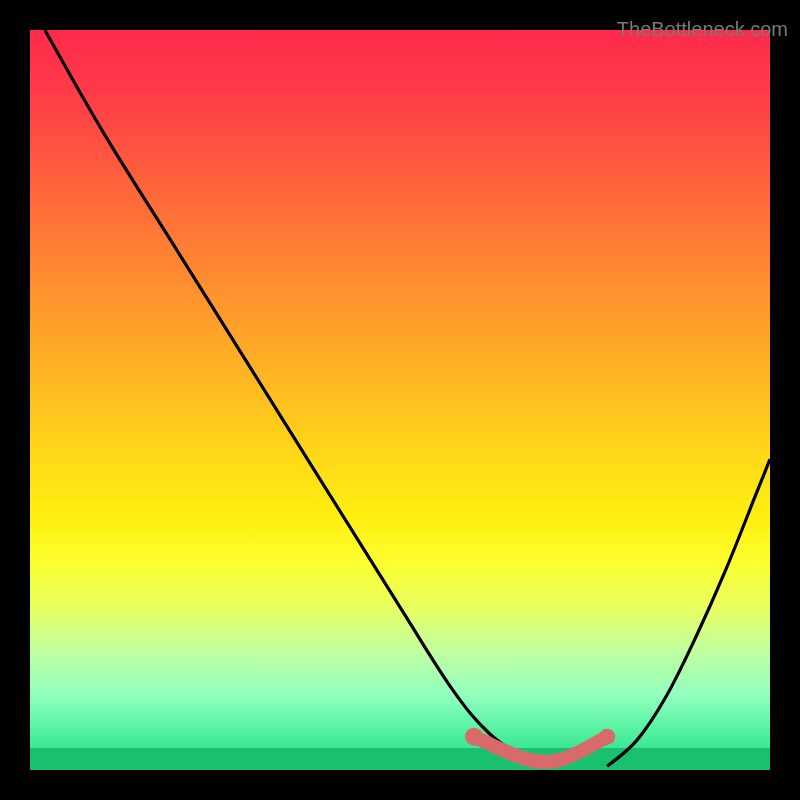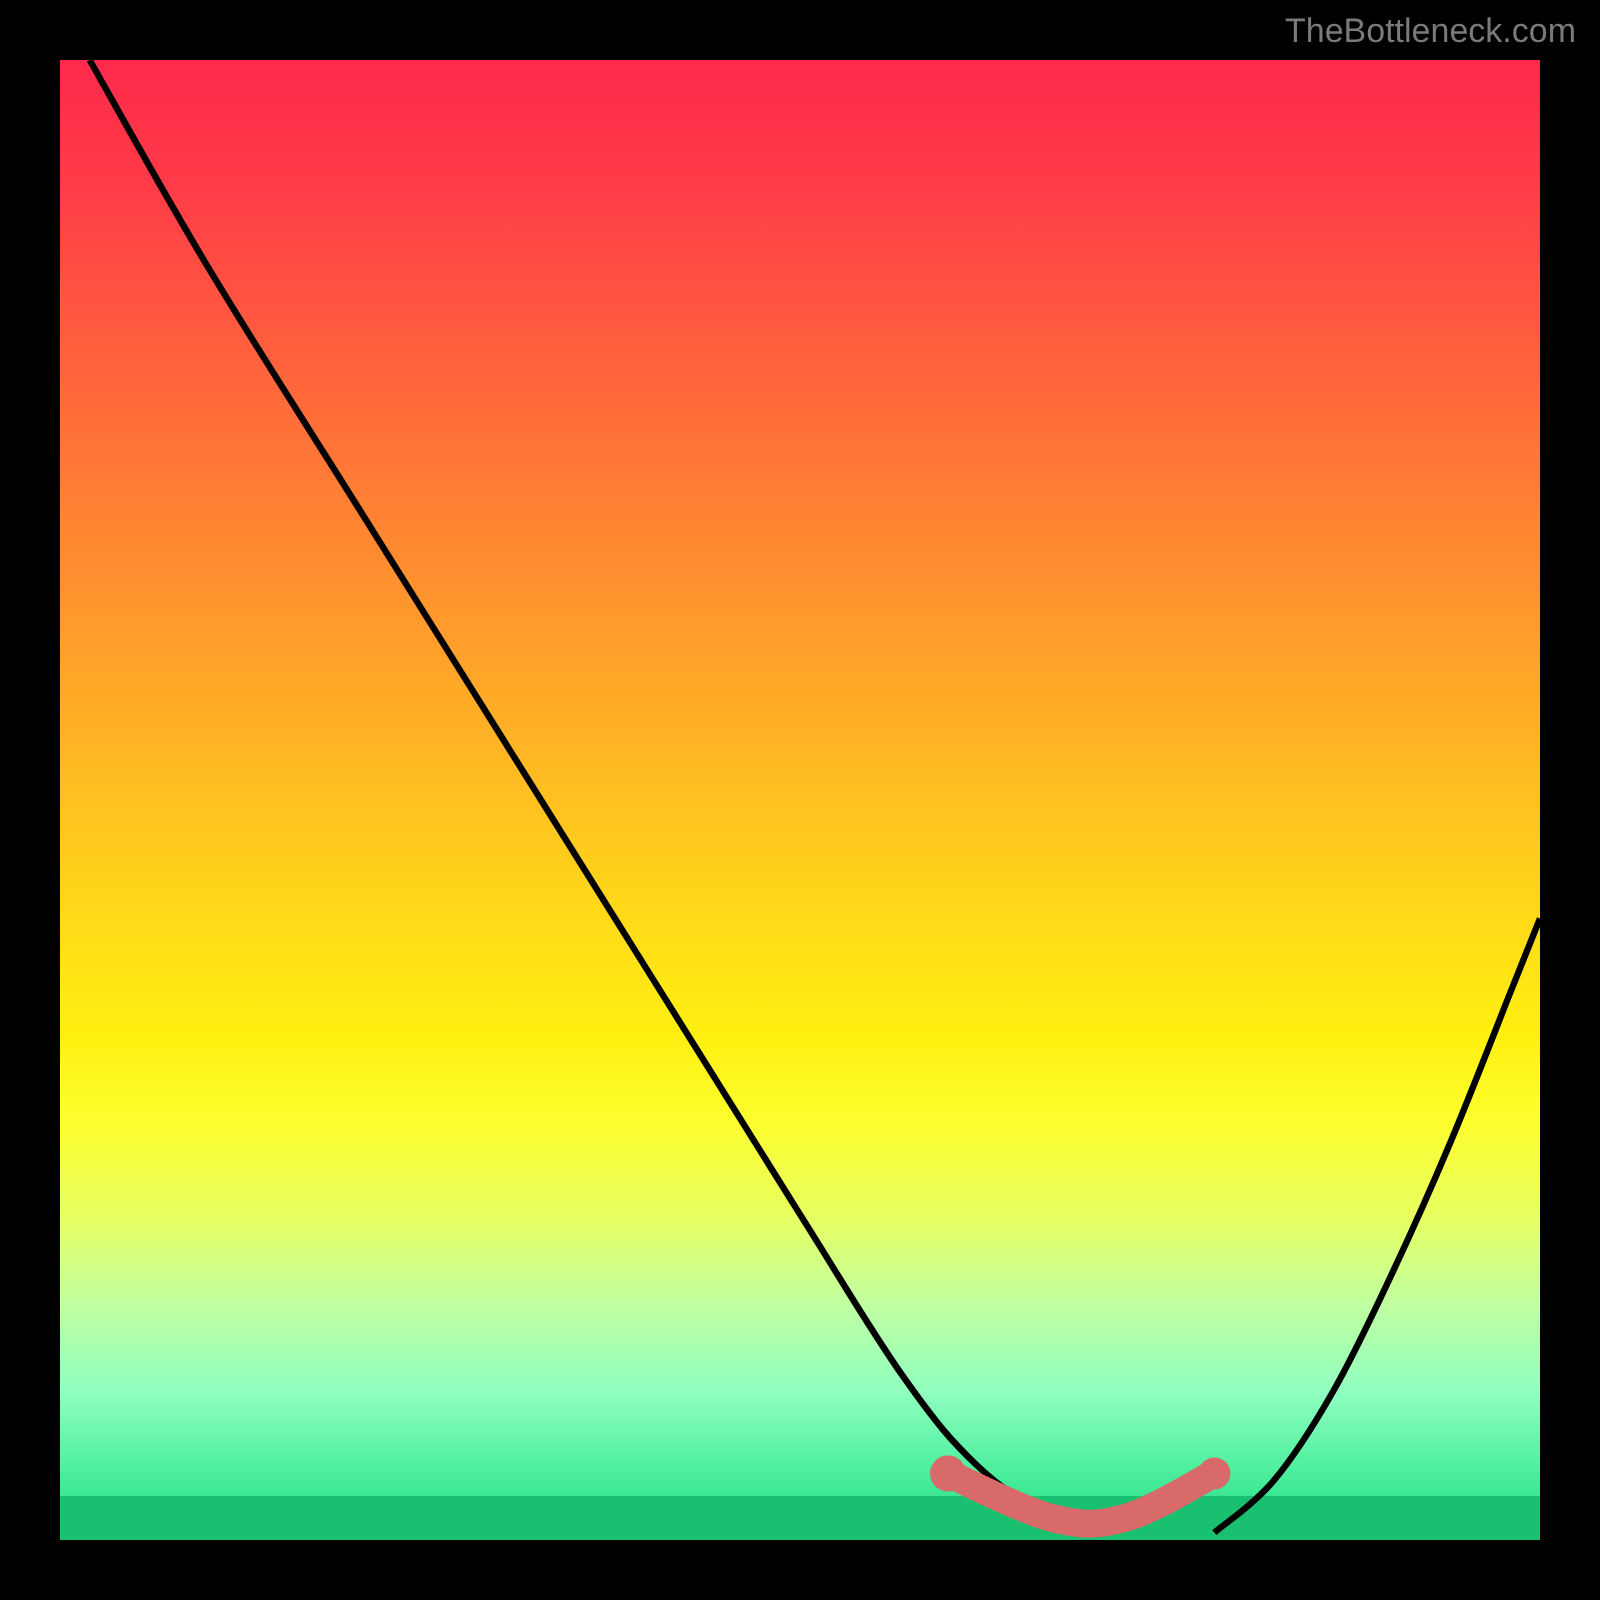--- a/index.html
+++ b/index.html
@@ -1,17 +1,17 @@
 <!DOCTYPE html>
 <html><head>
 <meta charset="utf-8">
 <style>
   * { margin: 0; padding: 0; box-sizing: border-box; }
   body { width: 800px; height: 800px; background: #000; position: relative; overflow: hidden; font-family: Arial, sans-serif; }
-  .watermark { position: absolute; top: 6px; right: 12px; color: #7a7a7a; font-size: 17px; font-weight: 500; z-index: 10; }
+  .watermark { position: absolute; top: 18px; right: 12px; color: #7a7a7a; font-size: 20px; font-weight: 500; z-index: 10; }
   .plot-area { position: absolute; top: 30px; left: 30px; width: 740px; height: 740px; }
   .gradient-bg { position: absolute; top: 0; left: 0; width: 100%; height: 100%;
     background: linear-gradient(to bottom,
       #ff2a4b 0%,
       #ff3a48 8%,
       #ff5a3f 18%,
       #ff7a35 28%,
       #ff9a2c 38%,
       #ffba22 48%,
       #ffda18 58%,

